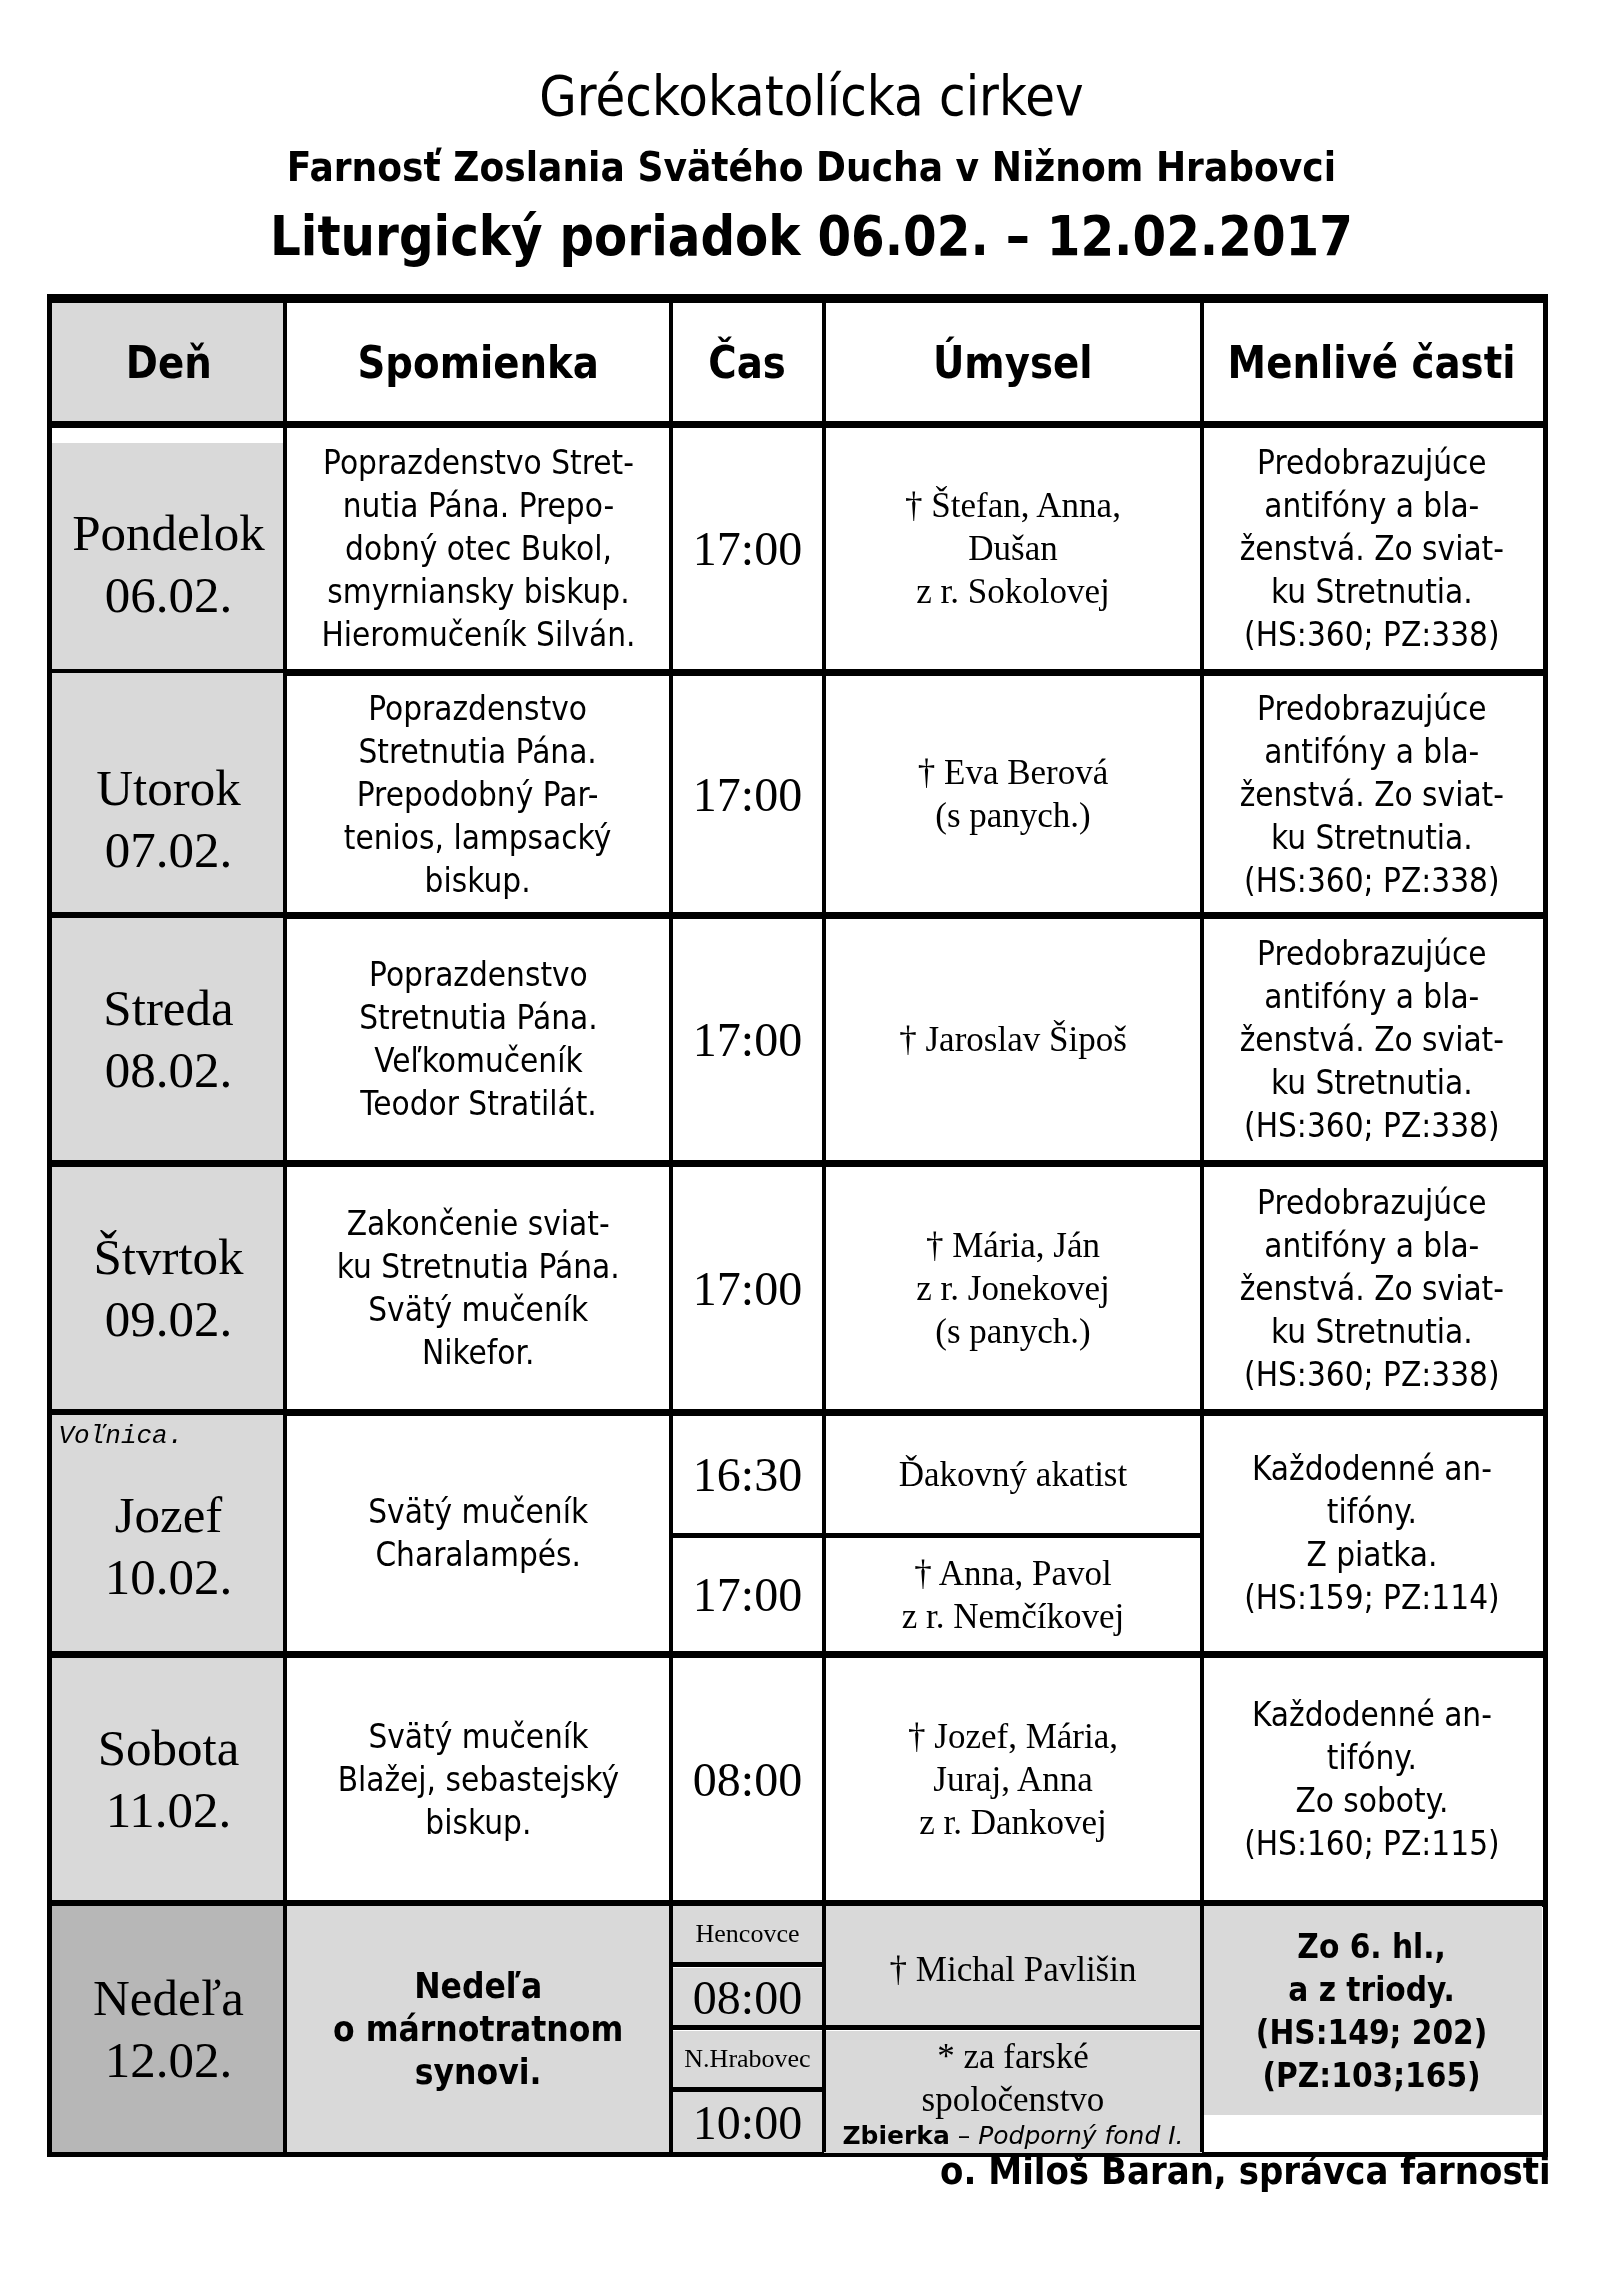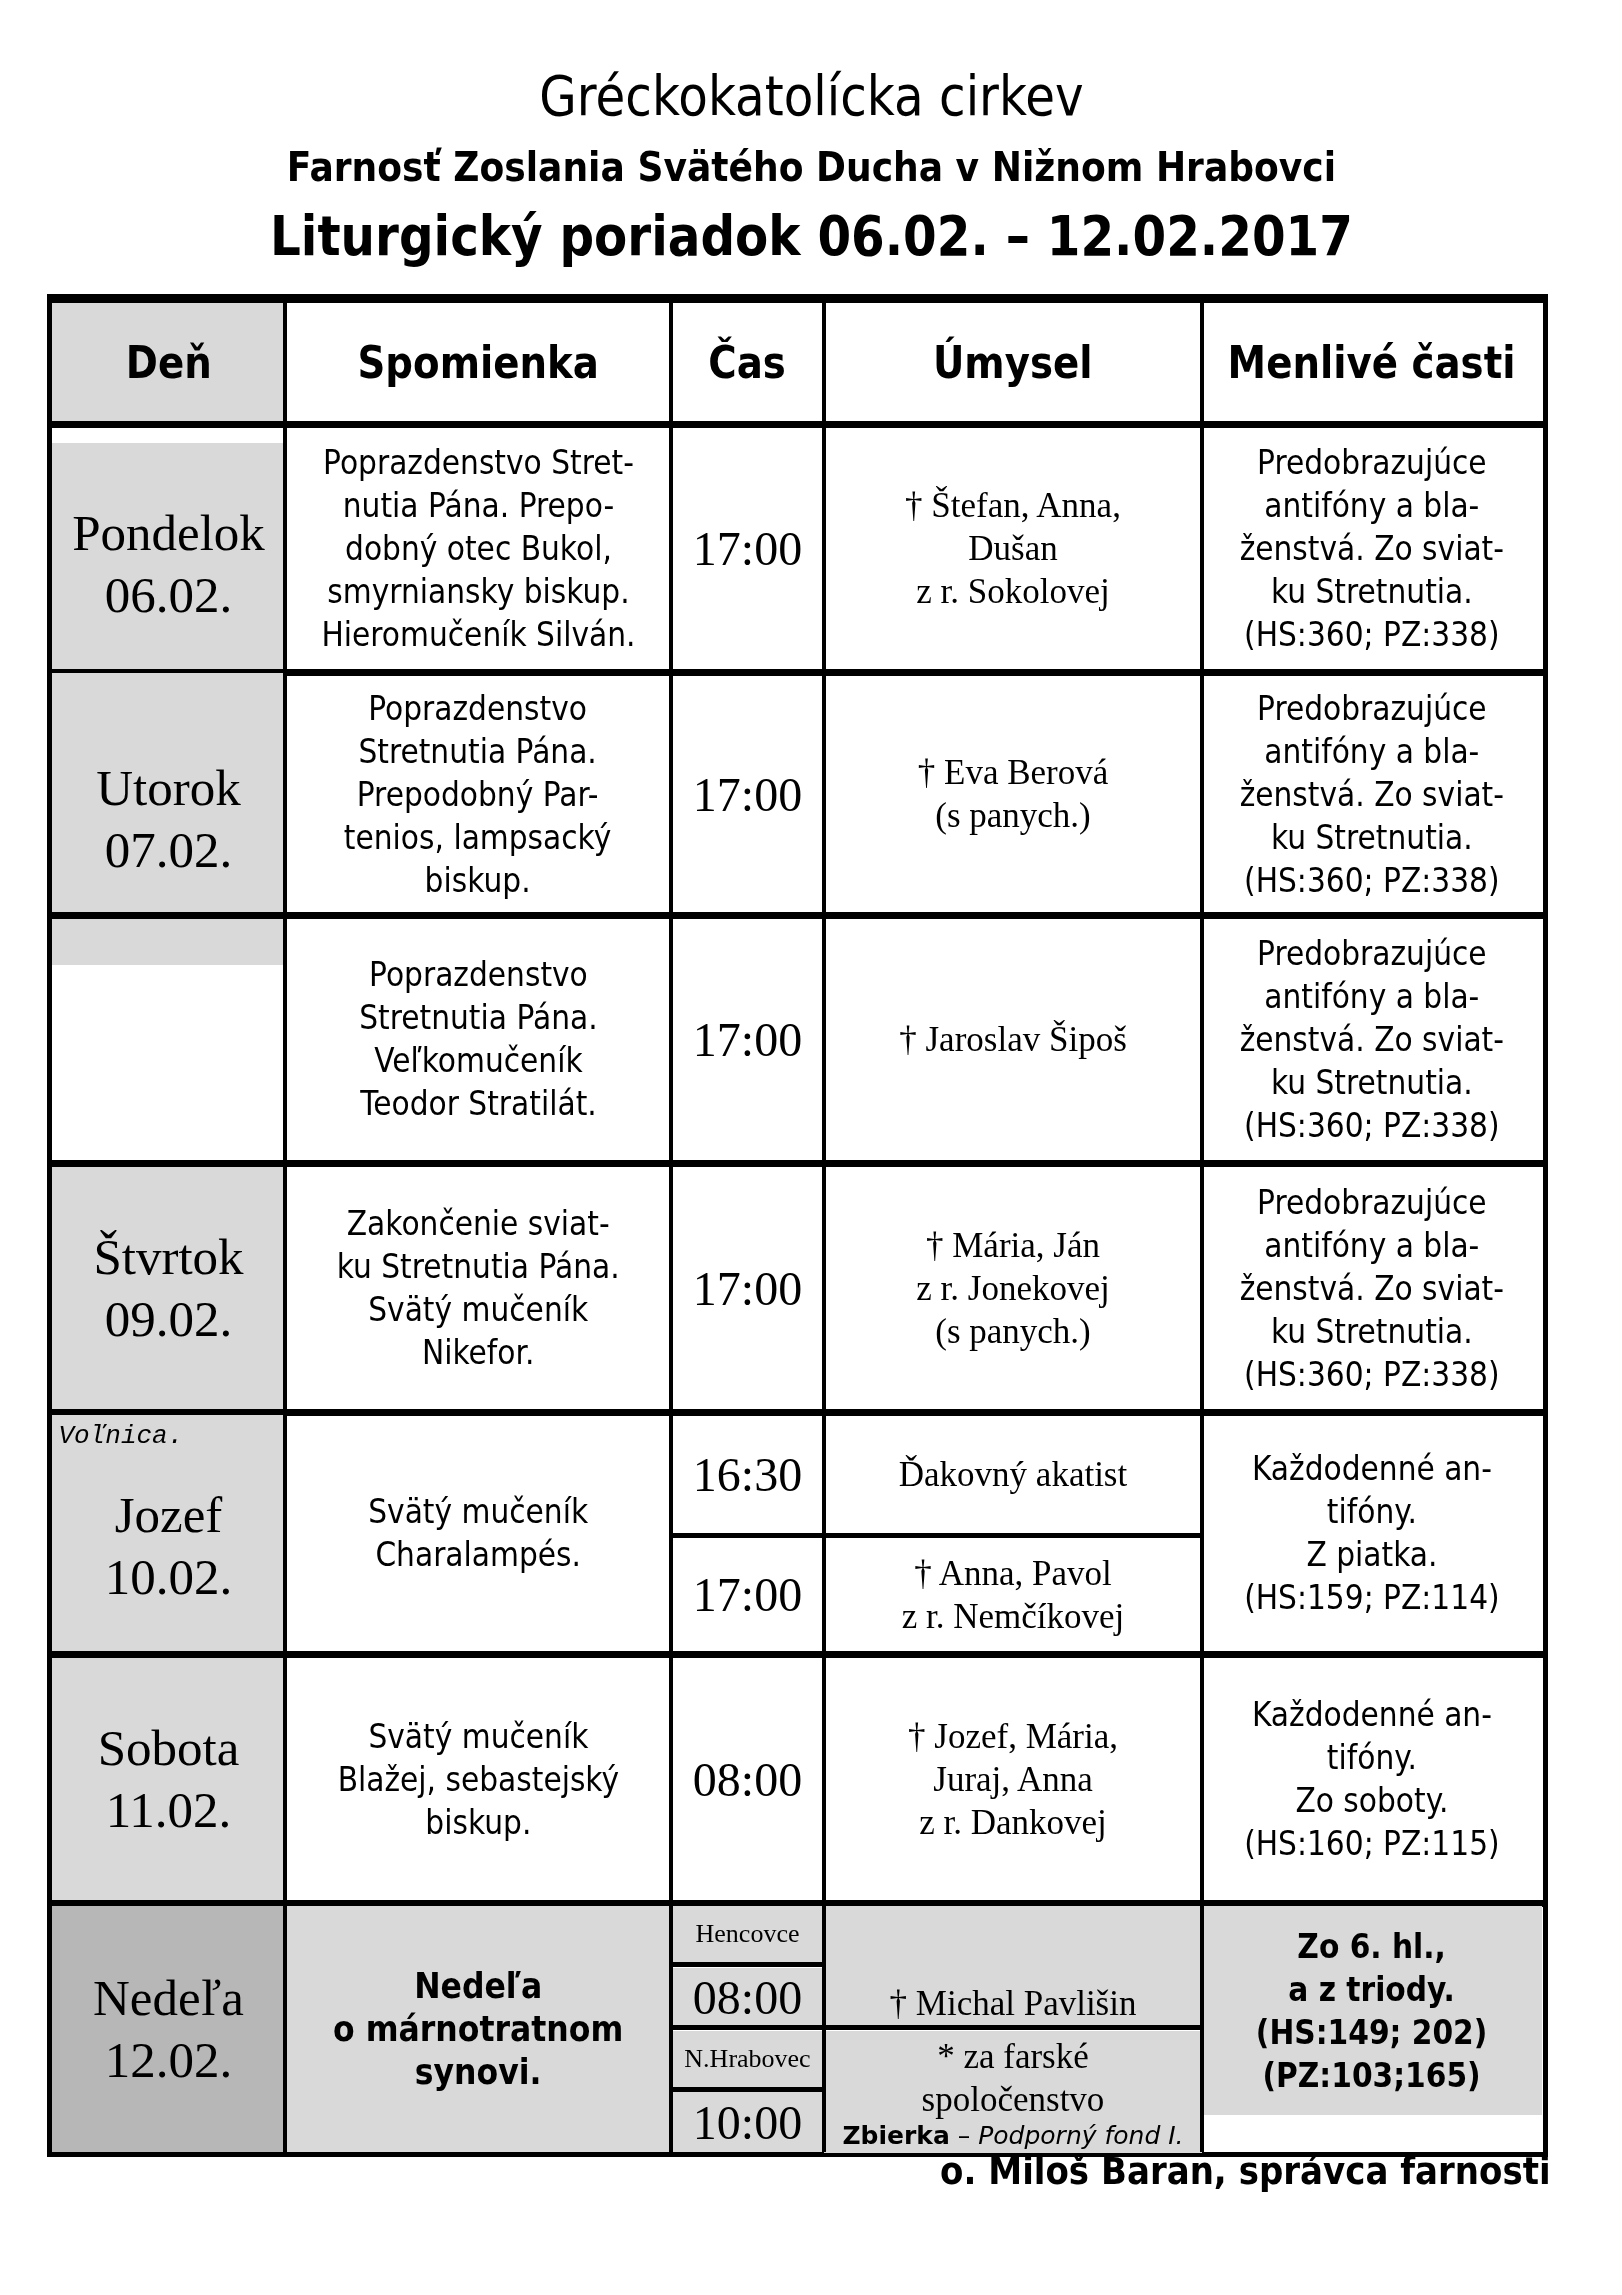--- a/index.html
+++ b/index.html
@@ -107,20 +107,24 @@
     </div>
   <div class="cell" style="left:1150px;top:373px;width:340px;height:236px;">
       <span class="sans var">Predobrazujúce
 antifóny a bla-
 ženstvá. Zo sviat-
 ku Stretnutia.
 (HS:360; PZ:338)</span>
     </div>
   <div class="hl" style="top:609px;"></div>
 
+  <div class="cell gray" style="left:0;top:615px;width:233px;height:242px;flex-direction:column;">
+    <div class="serif day">Streda</div>
+    <div class="serif day">08.02.</div>
+  </div>
   <div class="cell" style="left:233px;top:615px;width:386px;height:242px;">
       <span class="sans mem">Poprazdenstvo
 Stretnutia Pána.
 Veľkomučeník
 Teodor Stratilát.</span>
     </div>
   <div class="cell" style="left:619px;top:615px;width:153px;height:242px;">
       <span class="serif time">17:00</span>
     </div>
   <div class="cell" style="left:772px;top:615px;width:378px;height:242px;">
@@ -227,21 +231,21 @@
 o márnotratnom
 synovi.</span>
     </div>
   <div class="cell gray" style="left:619px;top:1603px;width:153px;height:56px;">
       <span class="serif loc">Hencovce</span>
     </div>
   <div class="hl-thin" style="left:619px;top:1659px;width:153px;"></div>
   <div class="cell gray" style="left:619px;top:1665px;width:153px;height:58px;">
       <span class="serif time">08:00</span>
     </div>
-  <div class="cell gray" style="left:772px;top:1603px;width:378px;height:119px;align-items:flex-end;padding-top:8px;">
+  <div class="cell gray" style="left:772px;top:1603px;width:378px;height:119px;align-items:center;padding-top:8px;">
       <span class="serif int">† Michal Pavlišin</span>
     </div>
   <div class="hl-thin" style="left:619px;top:1722px;width:531px;"></div>
   <div class="cell gray" style="left:619px;top:1728px;width:153px;height:56px;">
       <span class="serif loc">N.Hrabovec</span>
     </div>
   <div class="hl-thin" style="left:619px;top:1784px;width:153px;"></div>
   <div class="cell gray" style="left:619px;top:1789px;width:153px;height:60px;">
       <span class="serif time">10:00</span>
     </div>

